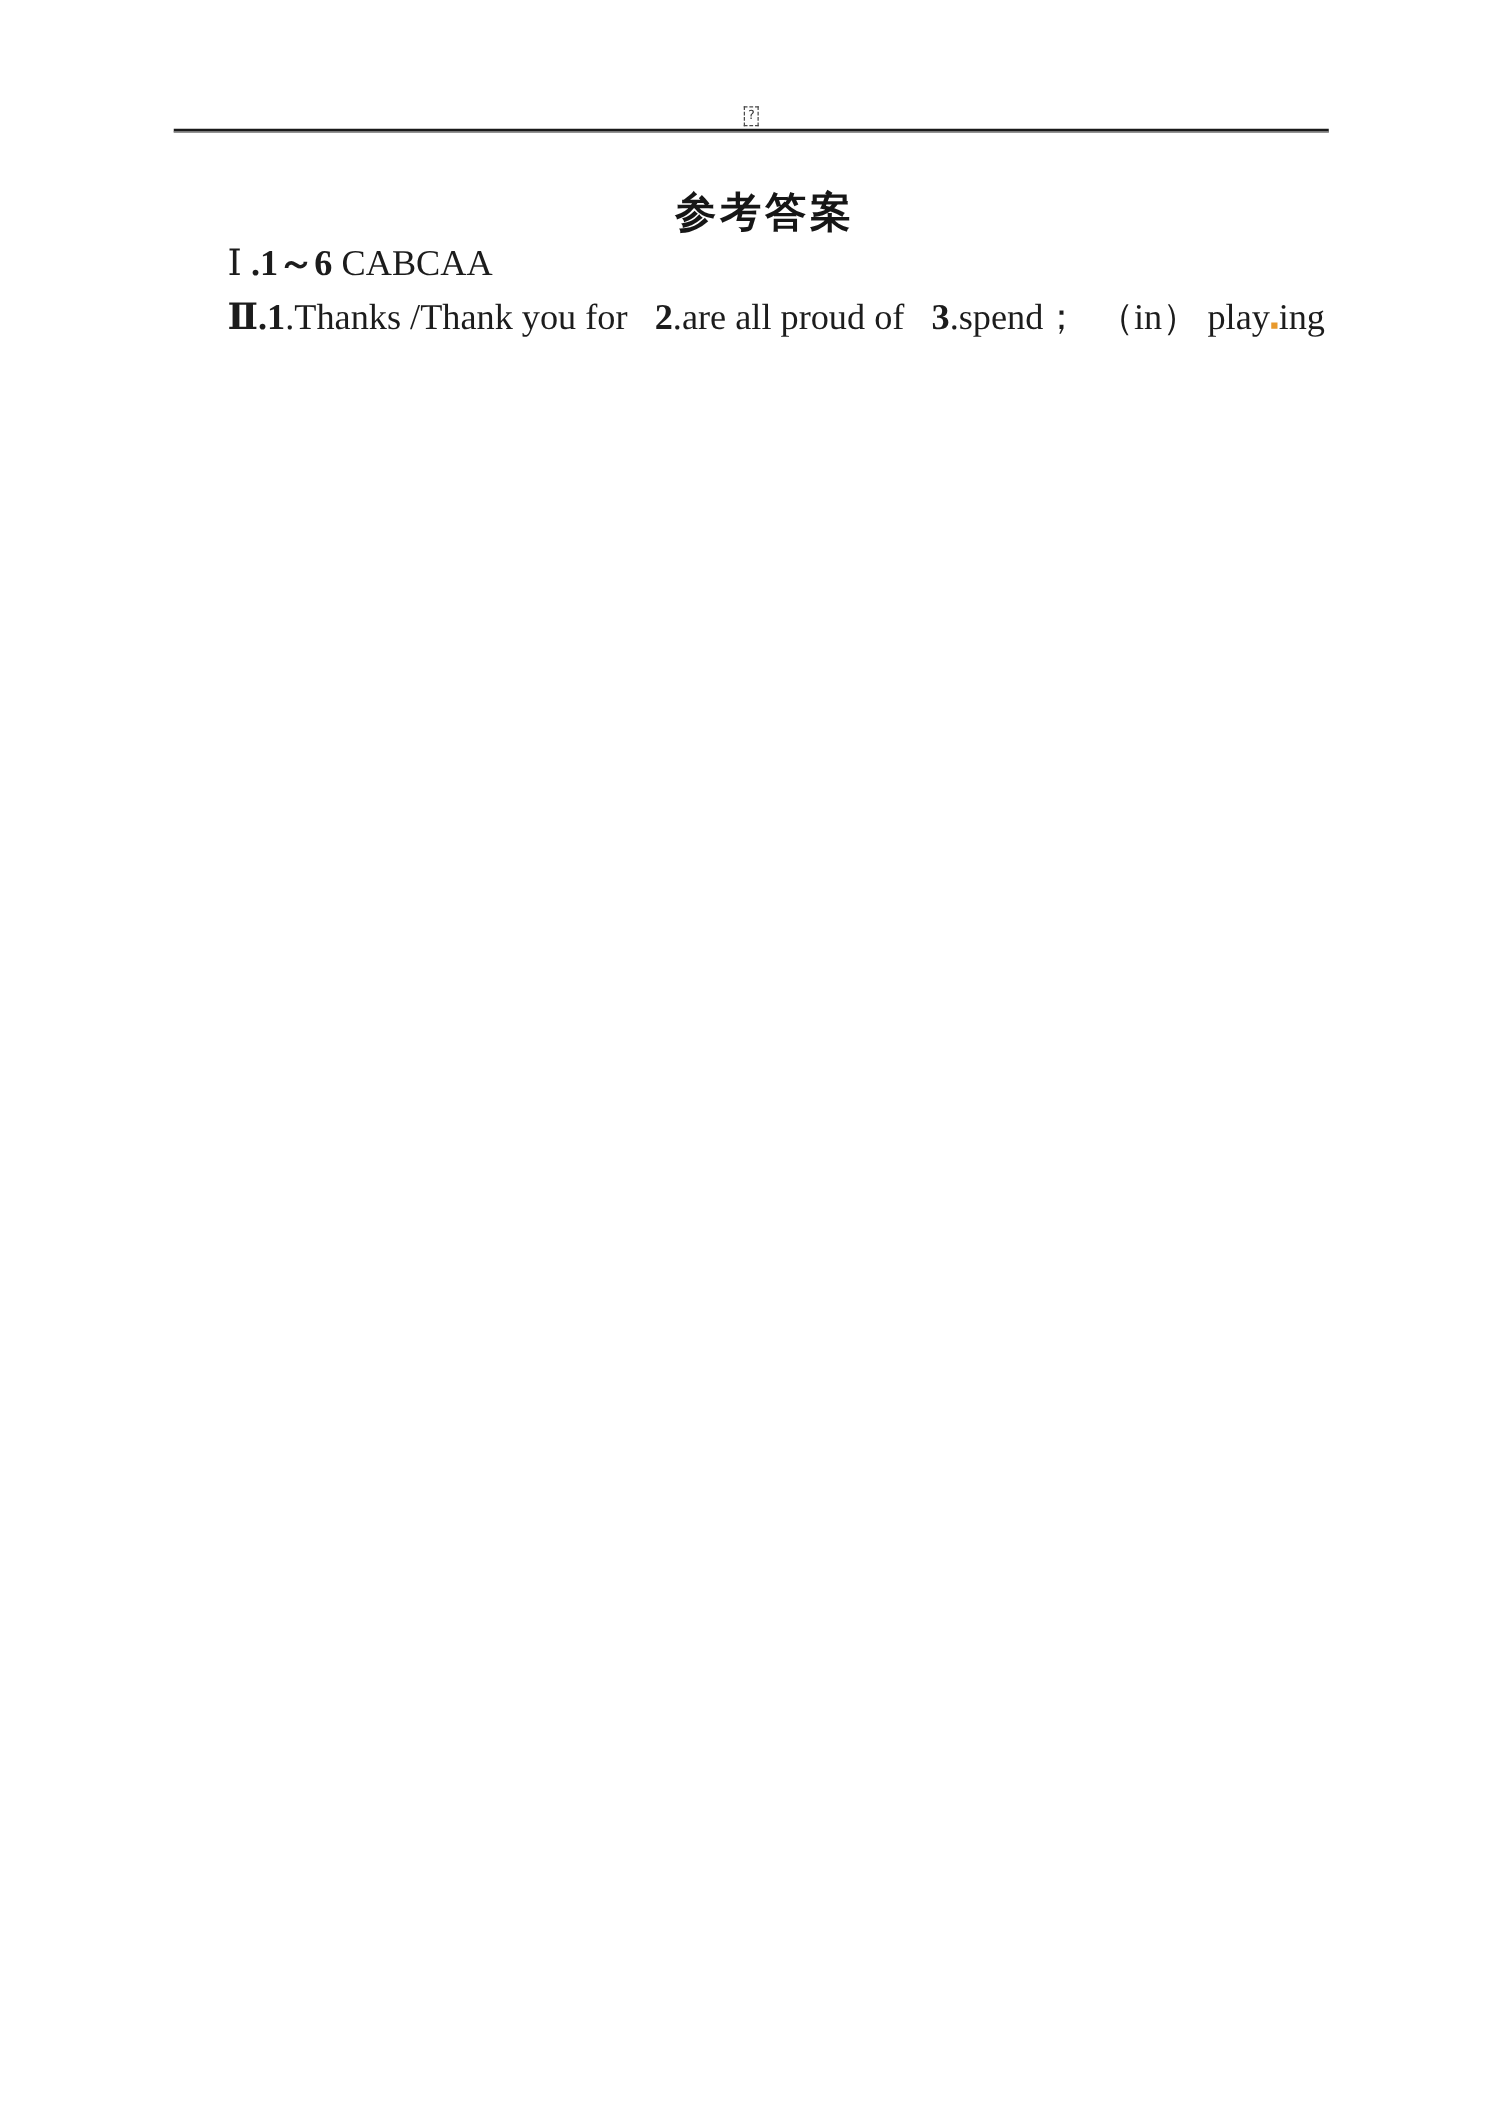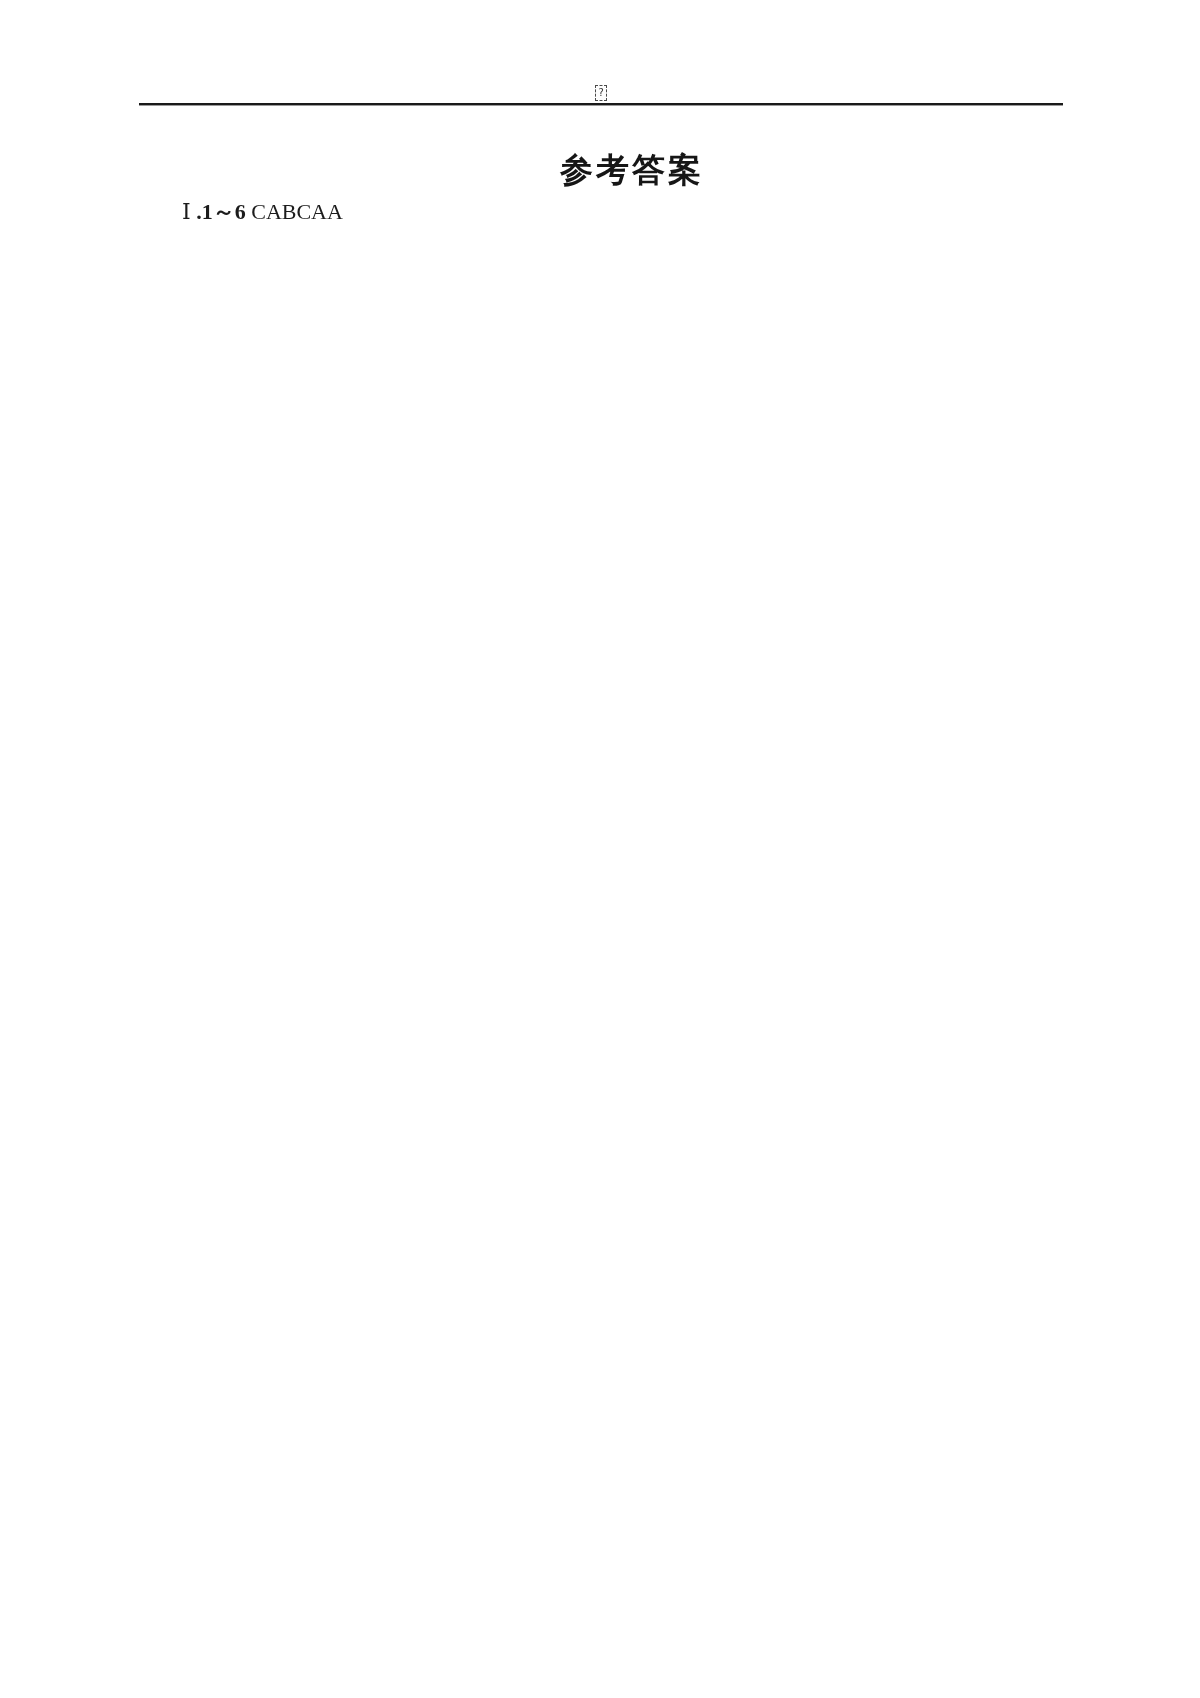--- a/index.html
+++ b/index.html
@@ -43,40 +43,40 @@
     left: 139px;
     top: 103px;
     width: 924px;
     height: 2px;
     background: #1a1a1a;
     border-bottom: 1px solid #9a9a9a;
   }
   
   .doc-title {
     position: absolute;
-    left: 149px;
+    left: 129px;
     top: 148px;
     width: 924px;
     padding-left: 42px;
     box-sizing: border-box;
     margin: 0;
     text-align: center;
     font-size: 33px;
     font-weight: 700;
     letter-spacing: 3px;
     color: #161616;
     font-family: "Liberation Serif", "DejaVu Serif", serif;
   }
   
   .answers {
     position: absolute;
     left: 182px;
     top: 190px;
     width: 880px;
-    font-size: 22px;
+    font-size: 29px;
     color: #1c1c1c;
   }
   .answer-line {
     height: 43px;
     line-height: 43px;
     white-space: pre-wrap;
   }
   .answer-line .bold {
     font-weight: 700;
   }
@@ -97,15 +97,16 @@
   <div class="header-glyph-row">
     <span class="notdef">?</span>
   </div>
 
   <div class="header-rule"></div>
 
   <h1 class="doc-title">参考答案</h1>
 
   <div class="answers">
       <div class="answer-line"><span>Ⅰ </span><span class="bold">.1～6</span><span> CABCAA</span></div>
+      <div class="answer-line"><span class="bold">Ⅱ.1</span><span>.Thanks /Thank you for   </span><span class="bold">2</span><span>.are all proud of   </span><span class="bold">3</span><span>.spend；  （in） play</span><span class="spell-dot" style="background: rgb(232, 153, 44);"></span><span>ing</span></div>
     </div>
 
 </div>
 
 </body></html>

